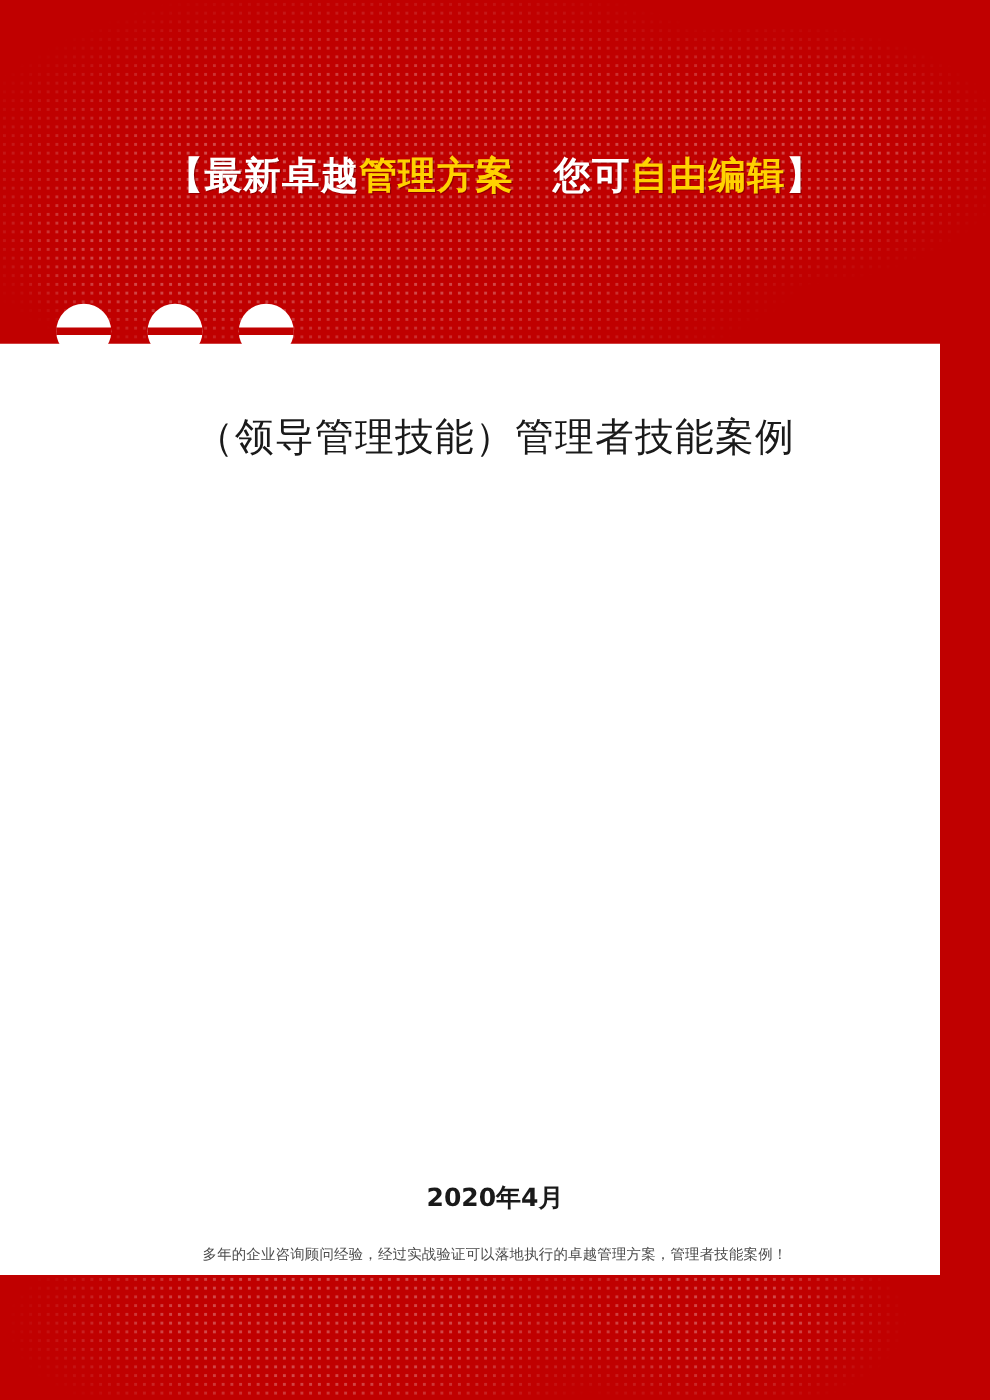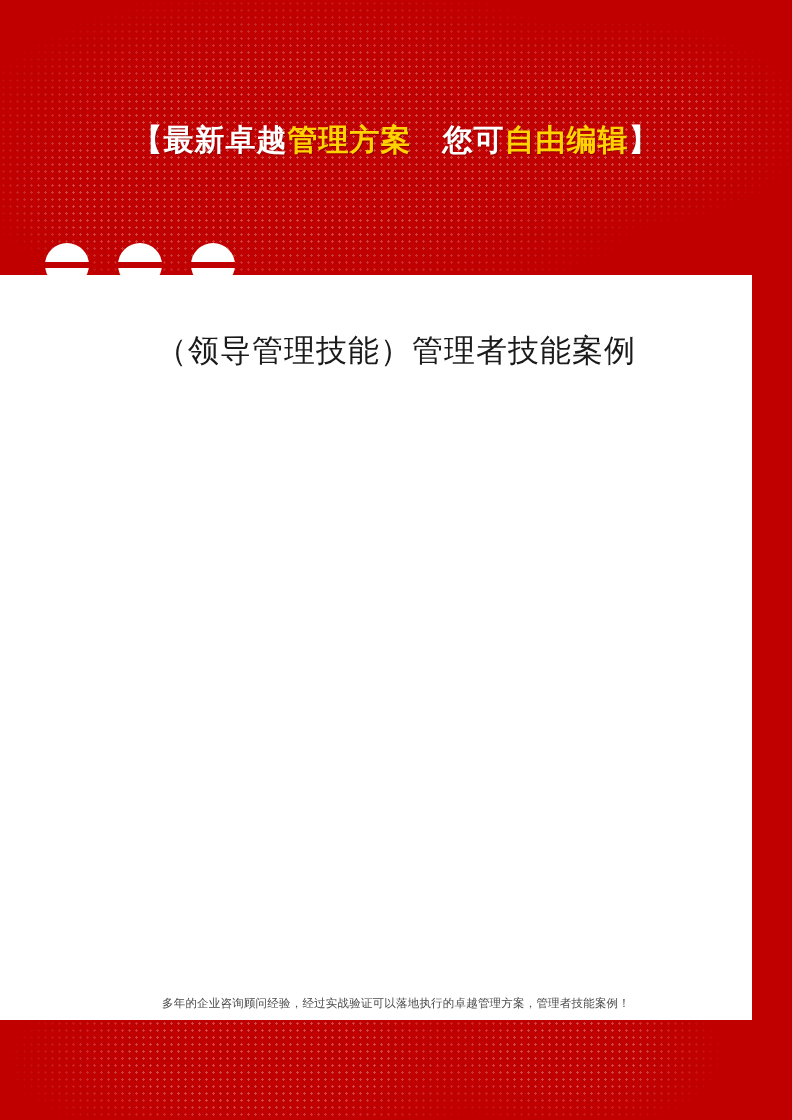--- a/index.html
+++ b/index.html
@@ -152,18 +152,19 @@
   </div>
 
   <div class="circles">
     <div class="circle"></div>
     <div class="circle"></div>
     <div class="circle"></div>
   </div>
 
   <div class="sheet">
     <div class="doc-title">（领导管理技能）管理者技能案例</div>
+    <div class="doc-date">2020年4月</div>
     <div class="doc-footnote">多年的企业咨询顾问经验，经过实战验证可以落地执行的卓越管理方案，管理者技能案例！</div>
   </div>
 
   <div class="map-dots map-bottom"></div>
 
 </div>
 
 </body></html>

